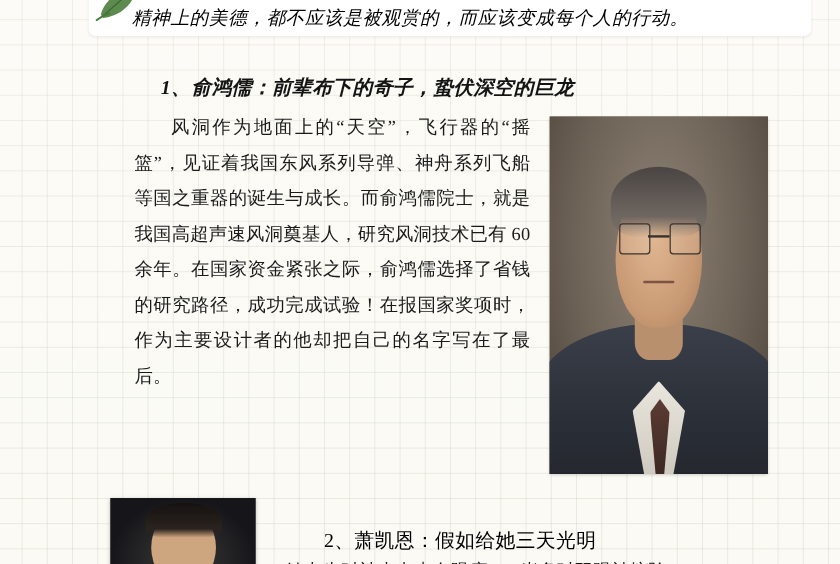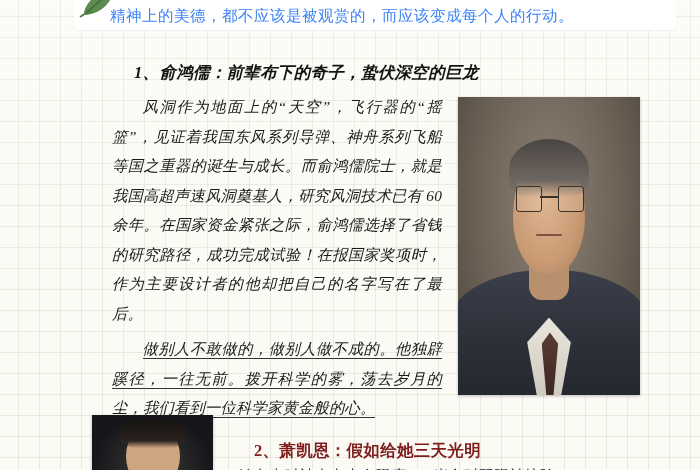--- a/index.html
+++ b/index.html
@@ -43,24 +43,25 @@
     background: #ffffff;
     border-radius: 0 0 6px 6px;
     box-shadow: 0 1px 2px rgba(0,0,0,0.05);
     display: flex;
     align-items: flex-end;
     box-sizing: border-box;
     padding: 0 10px 4px 36px;
   }
   .quote-text {
     font-size: 15.5px;
-    color: #3b82f6;
+    color: #000000;
     letter-spacing: 0.5px;
     line-height: 1.3;
     white-space: nowrap;
+    font-style: italic;
   }
 
   
   .leaf-deco {
     position: absolute;
     left: 78px;
     top: -14px;
     width: 40px;
     height: 34px;
   }
@@ -86,21 +87,20 @@
     width: 330px;
     font-size: 15.3px;
     line-height: 29.5px;
     color: #1a1a1a;
     letter-spacing: 0.2px;
     text-align: justify;
   }
   .article-body p {
     margin: 0;
     text-indent: 2em;
-    font-style: italic;
   }
   .article-body p.underlined {
     margin-top: 6px;
     text-indent: 2em;
   }
   .article-body p.underlined span.u {
     border-bottom: 1px solid #333;
     padding-bottom: 1px;
   }
 
@@ -200,25 +200,25 @@
     top: 46%;
     width: 14%;
     height: 2px;
     background: #7d543f;
     border-radius: 2px;
   }
 
   
   .section-heading-2 {
     position: absolute;
-    left: 254px;
+    left: 270px;
     top: 440px;
     font-size: 16.5px;
-    font-weight: bold;
-    color: #7f1d1d;
+    font-weight: normal;
+    color: #000000;
     letter-spacing: 0.3px;
     white-space: nowrap;
   }
   .section2-teaser {
     position: absolute;
     left: 238px;
     top: 466px;
     font-size: 15.3px;
     color: #1a1a1a;
     white-space: nowrap;
@@ -272,21 +272,20 @@
 <svg class="leaf-deco" viewBox="0 0 40 34">
   <path d="M6 26 C10 12, 24 4, 36 3 C34 16, 24 27, 8 29 Z" fill="#5d8a4e"></path>
   <path d="M7 28 C16 20, 26 11, 35 4" stroke="#3f6b34" stroke-width="1.2" fill="none"></path>
   <path d="M2 31 C6 28, 10 26, 14 25" stroke="#4a7a3c" stroke-width="1.6" fill="none"></path>
 </svg>
 
 <div class="section-heading">1、俞鸿儒：前辈布下的奇子，蛰伏深空的巨龙</div>
 
 <div class="article-body">
   <p>风洞作为地面上的“天空”，飞行器的“摇篮”，见证着我国东风系列导弹、神舟系列飞船等国之重器的诞生与成长。而俞鸿儒院士，就是我国高超声速风洞奠基人，研究风洞技术已有 60 余年。在国家资金紧张之际，俞鸿儒选择了省钱的研究路径，成功完成试验！在报国家奖项时，作为主要设计者的他却把自己的名字写在了最后。</p>
-  <p class="underlined"><span class="u">做别人不敢做的，做别人做不成的。他独辟蹊径，一往无前。拨开科学的雾，荡去岁月的尘，我们看到一位科学家黄金般的心。</span></p>
 </div>
 
 <div class="portrait">
   <div class="bg"></div>
   <div class="suit"></div>
   <div class="neck"></div>
   <div class="shirt"></div>
   <div class="tie"></div>
   <div class="head"></div>
   <div class="hair"></div>

